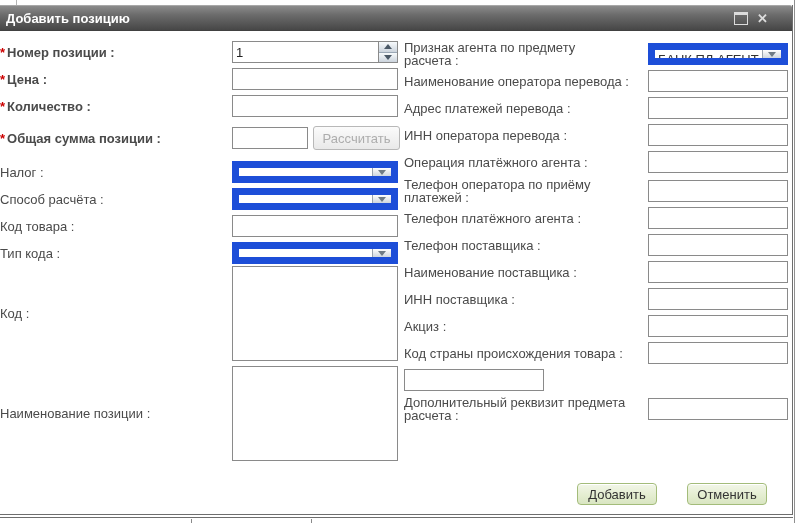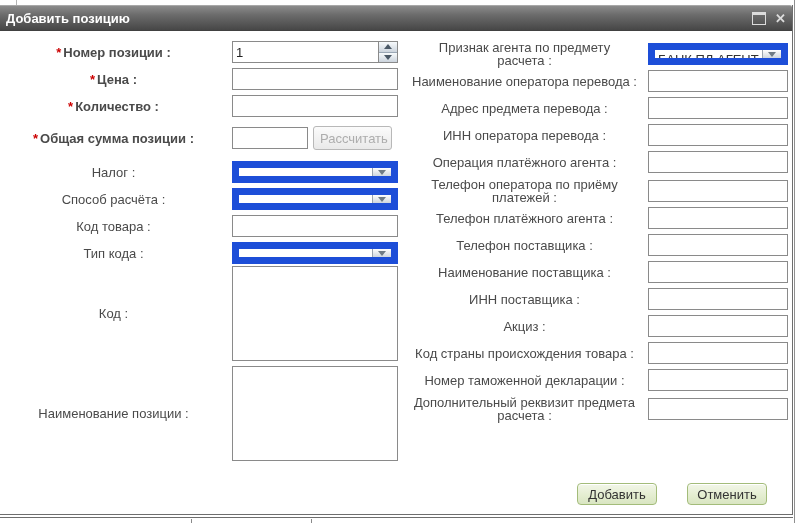--- a/index.html
+++ b/index.html
@@ -14,36 +14,36 @@
   .col-tick{position:absolute;top:519px;width:1px;height:4px;background:#8a8a8a}
   .col-tick.t1{left:191px}.col-tick.t2{left:311px}
 
   
   .dialog{
     position:absolute;left:0;top:5px;width:792px;height:509px;background:#fff;
     border-right:1px solid #6e6e6e;border-bottom:1px solid #6e6e6e;
   }
   .titlebar{
     height:26px;display:flex;align-items:center;box-sizing:border-box;
-    padding:0 6px 0 6px;border-top:1px solid #a8a8a8;border-radius:0 2px 0 0;
+    padding:0 24px 0 6px;border-top:1px solid #a8a8a8;border-radius:0 2px 0 0;
     background:linear-gradient(#8b8b8b,#6c6c6c 35%,#474747 95%,#3d3d3d);
     color:#fff;font-weight:bold;font-size:13px;
   }
   .titlebar .title{flex:1;white-space:nowrap}
   .win-btns{display:flex;align-items:center;gap:9px}
   .max-btn{width:12px;height:9px;border:1px solid #dcdcdc;border-top:3px solid #dcdcdc;box-sizing:content-box;cursor:pointer}
   .close-btn{color:#dcdcdc;font-weight:bold;font-size:13px;line-height:13px;cursor:pointer}
 
   .dlg-body{position:absolute;left:0;top:27px;right:0;bottom:0}
   .lcol{position:absolute;left:0;top:9px;width:404px}
   .rcol{position:absolute;left:404px;top:9px;width:388px}
 
   .row{display:flex;align-items:center;margin-bottom:5px;min-height:22px}
   .row.r2l{margin-bottom:3px;min-height:26px}
-  .lbl{box-sizing:border-box;text-align:center;color:#4a4a4a;line-height:15px;white-space:pre-line}
+  .lbl{box-sizing:border-box;text-align:left;color:#4a4a4a;line-height:15px;white-space:pre-line}
   .lcol .lbl{width:232px;padding-right:5px}
   .rcol .lbl{width:244px;padding-right:3px}
   .r2l .lbl{line-height:13px}
   .lbl.bold{font-weight:bold}
   .req{color:#cc0000;font-weight:bold;padding-right:2px}
 
   .inp{box-sizing:border-box;height:22px;border:1px solid #8a8a8a;padding:1px 3px;
        font-family:"Liberation Sans",sans-serif;font-size:13px;color:#222;background:#fff;border-radius:0;outline:none}
   .lcol .inp{width:166px}
   .rcol .inp{width:140px}
@@ -67,21 +67,21 @@
 
   
   .select{box-sizing:border-box;height:22px;border:7px solid #1d4ed8;background:#fff;display:flex;cursor:pointer}
   .lcol .select{width:166px}
   .rcol .select{width:140px}
   .select-val{flex:1;padding:2px 3px;white-space:nowrap;overflow:hidden;color:#333}
   .select-arrow{width:18px;border-left:1px solid #9aa4ae;background:linear-gradient(#fefefe,#cfd6dd);display:flex;align-items:center;justify-content:center}
   .chev{width:0;height:0;border-left:4px solid transparent;border-right:4px solid transparent;border-top:5px solid #6f7b85}
 
   
-  .calc-btn{margin-left:5px;width:79px;height:24px;border:1px solid #b8b8b8;border-radius:3px;
+  .calc-btn{margin-left:5px;width:87px;height:24px;border:1px solid #b8b8b8;border-radius:3px;
     background:linear-gradient(#fbfbfb,#e9e9e9);color:#adadad;font-family:"Liberation Sans",sans-serif;font-size:13px}
 
   
   .footer{position:absolute;right:25px;bottom:9px;display:flex;gap:30px}
   .green-btn{width:80px;height:22px;border:1px solid #a3bc7a;border-radius:4px;
     background:linear-gradient(#f2f6e8,#e3edcf 60%,#d9e5c2);
     box-shadow:inset 0 1px 0 #ffffff;
     color:#333;font-family:"Liberation Sans",sans-serif;font-size:13px;cursor:pointer}
 </style>
 </head>
@@ -197,21 +197,21 @@
         </div>
       </div>
 
 
       <div class="row">
         <div class="lbl">Наименование оператора перевода :</div>
         <input class="inp" value="" style="">
       </div>
 
       <div class="row">
-        <div class="lbl">Адрес предмета перевода :</div>
+        <div class="lbl">Адрес платежей перевода :</div>
         <input class="inp" value="" style="">
       </div>
 
       <div class="row">
         <div class="lbl">ИНН оператора перевода :</div>
         <input class="inp" value="" style="">
       </div>
 
       <div class="row">
         <div class="lbl">Операция платёжного агента :</div>
@@ -248,21 +248,20 @@
         <div class="lbl">Акциз :</div>
         <input class="inp" value="" style="">
       </div>
 
       <div class="row">
         <div class="lbl">Код страны происхождения товара :</div>
         <input class="inp" value="" style="">
       </div>
 
       <div class="row">
-        <div class="lbl">Номер таможенной декларации :</div>
         <input class="inp" value="" style="">
       </div>
 
       <div class="row r2l">
         <div class="lbl">Дополнительный реквизит предмета
 расчета :</div>
         <input class="inp" value="" style="">
       </div>
 
     </div>

